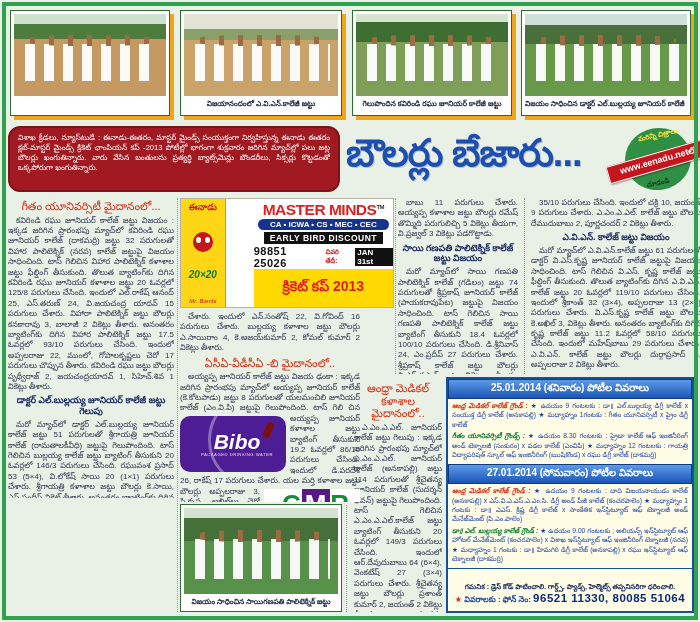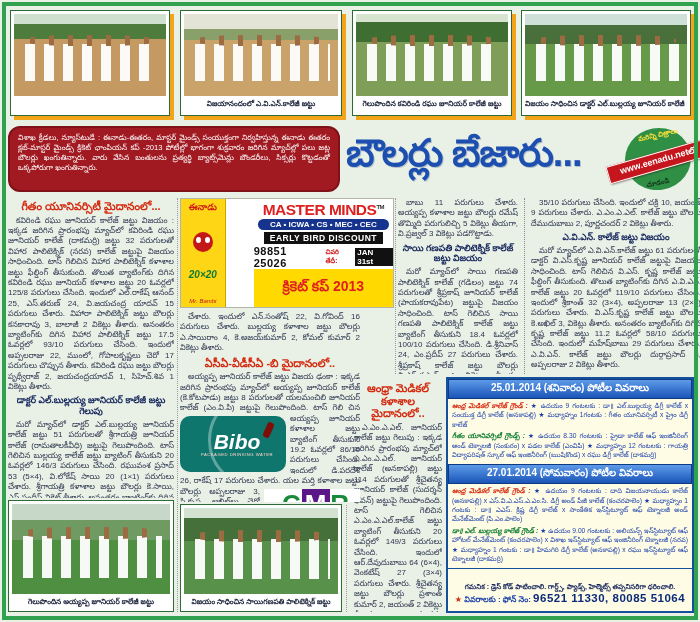--- a/index.html
+++ b/index.html
@@ -39,21 +39,21 @@
     color:#ffe23a;font-weight:bold;transform:rotate(-12deg);}
   .badge-bottom{position:absolute;left:0;bottom:8px;width:100%;text-align:center;font-size:6.8px;
     color:#12391c;font-weight:bold;transform:rotate(-12deg);}
   .badge-ribbon{position:absolute;left:-14px;top:28px;width:104px;background:#c4161c;color:#fff;
     font-weight:bold;font-size:9px;text-align:center;padding:2px 0;border:1px solid #fff;
     transform:rotate(-16deg);box-shadow:1px 1px 2px rgba(0,0,0,.4);}
 
   
   .body-text{font-size:8px;line-height:1.3;color:#2b3550;text-align:justify;}
   .body-text p{margin:0 0 3px 0;text-indent:8px;}
-  .venue-head{color:#d42a10;font-weight:700;font-size:11px;text-align:center;margin:2px 0 3px 0;line-height:1.15;}
+  .venue-head{color:#d42a10;font-weight:400;font-size:11px;text-align:center;margin:2px 0 3px 0;line-height:1.15;}
   .sub-head{color:#14255c;font-weight:900;font-size:9px;text-align:center;margin:3px 0;line-height:1.2;}
   .col{position:absolute;overflow:hidden;}
   #col1{left:8px;top:198px;width:166px;height:300px;}
   #midcol{left:180px;top:312px;width:180px;height:190px;z-index:2;}
   #col4a{left:398px;top:198px;width:120px;height:176px;}
   #col4b{left:354px;top:380px;width:88px;height:232px;z-index:1;}
   #col5{left:524px;top:198px;width:170px;height:176px;border-left:1px dotted #8a8a8a;padding-left:6px;}
   .vsep{position:absolute;border-left:1px dotted #9a9a9a;z-index:0;}
 
   
@@ -76,21 +76,21 @@
   .mm-discount{background:#111;color:#fff;font-weight:900;font-size:8.5px;text-align:center;
     margin:1px 10px;padding:1px 6px;letter-spacing:.5px;white-space:nowrap;}
   .mm-phone-row{display:flex;align-items:center;justify-content:center;gap:3px;font-size:6.5px;}
   .mm-phone{font-weight:900;font-size:11px;color:#111;letter-spacing:.5px;}
   .mm-deadline-label{color:#d01818;font-weight:bold;}
   .mm-deadline{background:#111;color:#fff;font-weight:900;padding:0 2px;font-size:8px;}
   .mm-event{flex:1;background:#ffd900;color:#e02020;font-weight:900;font-size:14px;
     text-align:center;display:flex;align-items:center;justify-content:center;}
 
   
-  .bibo{float:left;width:106px;height:56px;margin:2px 4px 2px 0;background:#0f766e;border-radius:10px;
+  .bibo{float:left;width:106px;height:56px;margin:2px 4px 2px 0;background:#4c1d95;border-radius:10px;
     position:relative;overflow:hidden;display:flex;flex-direction:column;align-items:center;justify-content:center;}
   .bibo-name{color:#fff;font-weight:900;font-style:italic;font-size:21px;line-height:1;z-index:2;}
   .bibo-tag{color:#ffd3cd;font-size:4.2px;letter-spacing:.5px;z-index:2;}
   .bibo::before{content:"";position:absolute;right:-18px;top:-24px;width:90px;height:90px;border-radius:50%;
     border:3px solid rgba(255,255,255,.35);}
   .bibo::after{content:"";position:absolute;right:14px;top:6px;width:7px;height:16px;background:#7d0f0a;
     border-radius:3px;transform:rotate(24deg);}
   .cmr{float:right;width:96px;height:82px;margin:2px 0 2px 4px;background:#fff;text-align:center;
     padding-top:2px;box-sizing:border-box;}
   .cmr-letters{font-weight:900;font-size:26px;line-height:1;letter-spacing:1px;}
@@ -219,21 +219,17 @@
     <div class="sched-body">
       <p><span class="lead-red">ఆంధ్ర మెడికల్ కాలేజ్ గ్రౌండ్ : </span><span>★ ఉదయం 9 గంటలకు : దాది విజయనాయుడు కాలేజ్ (అనకాపల్లి) x ఎస్.వి.ఎ.ఎస్.ఎ.ఎం.సి. డిగ్రీ అండ్ పీజీ కాలేజ్ (కంచరపాలెం) ★ మధ్యాహ్నం 1 గంటకు : డా॥ ఎఎస్. క్రిష్ణ డిగ్రీ కాలేజ్ x సాంకేతిక ఇన్‌స్టిట్యూట్ ఆఫ్ టెక్నాలజీ అండ్ మేనేజ్‌మెంట్ (పి.ఎం.పాలెం)</span></p>
       <p><span class="lead-green">డా॥ ఎల్. బుల్లయ్య కాలేజ్ గ్రౌండ్ : </span><span>★ ఉదయం 9.00 గంటలకు : అలియన్స్ ఇన్‌స్టిట్యూట్ ఆఫ్ హోటల్ మేనేజ్‌మెంట్ (కంచరపాలెం) x విశాఖ ఇన్‌స్టిట్యూట్ ఆఫ్ ఇంజినీరింగ్ టెక్నాలజీ (నరవ) ★ మధ్యాహ్నం 1 గంటకు : డా॥ హిమగిరి డిగ్రీ కాలేజ్ (అనకాపల్లి) x రఘు ఇన్‌స్టిట్యూట్ ఆఫ్ టెక్నాలజీ (దాకమర్రి)</span></p>
     </div>
     <div class="sched-note">
       <div class="note-line">గమనిక : డ్రెస్ కోడ్ పాటించాలి. గార్డ్స్, ప్యాడ్స్, హెల్మెట్స్ తప్పనిసరిగా ధరించాలి.</div>
       <div class="contact-line"><span class="star">★ </span><span>వివరాలకు : ఫోన్ నెం: </span><b>96521 11330, 80085 51064</b></div>
     </div>
   </div>
 
-  <div class="photo-card photo-bottom" style="left:8px;top:500px;width:166px;height:112px;">
-    <div class="pimg scene-hill" style="height:90px;"></div>
-    <div class="pcap">గెలుపొందిన అయ్యప్ప జూనియర్ కాలేజీ జట్టు</div>
-  </div>
   <div class="photo-card photo-bottom" style="left:180px;top:504px;width:162px;height:108px;">
     <div class="pimg scene-palm" style="height:86px;"></div>
     <div class="pcap">విజయం సాధించిన సాయిగణపతి పాలిటెక్నిక్ జట్టు</div>
   </div>
 </div>
 
 </body></html>

